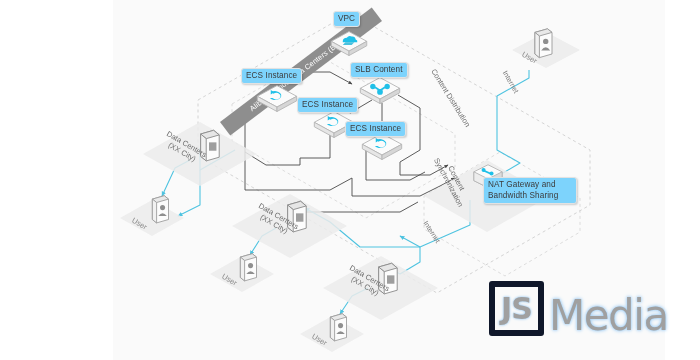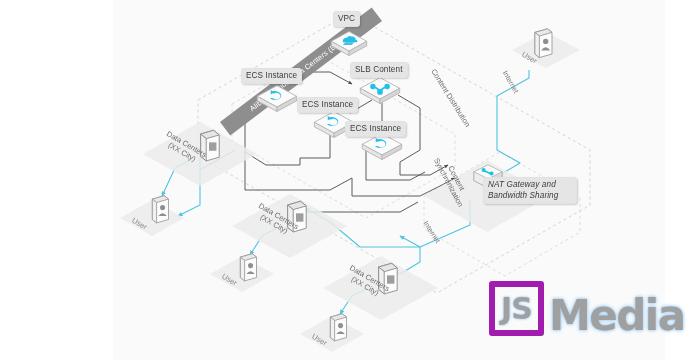--- a/index.html
+++ b/index.html
@@ -15,21 +15,21 @@
     position:absolute;left:113px;top:0;width:552px;height:360px;
     background:#fafafa;
   }
 
   .layer{position:absolute;left:0;top:0;width:700px;height:360px;}
   svg.layer{pointer-events:none;}
 
   
   .chip{
     position:absolute;
-    background:#e5e5e5;
+    background:#7dd3fc;
     border:1px solid #e2e2e2;
     border-radius:3px;
     box-shadow:1px 1px 2px rgba(0,0,0,.18);
     color:#3c3c3c;
     font-size:8.2px;
     line-height:10px;
     padding:2px 4px;
     white-space:nowrap;
     letter-spacing:.1px;
   }
@@ -68,33 +68,33 @@
   .node{position:absolute;width:44px;height:34px;}
   .node svg{display:block;width:100%;height:100%;overflow:visible;}
 
   
   .watermark{
     position:absolute;left:489px;top:277px;
     display:flex;align-items:center;gap:5px;
   }
   .wm-box{
     width:55px;height:55px;
-    border:6px solid #a21caf;
+    border:6px solid #0f172a;
     border-radius:3px;
     display:flex;align-items:center;justify-content:center;
     box-sizing:border-box;
   }
   .wm-js{
     font-size:30px;font-weight:bold;color:#a0a0a0;
     font-family:"DejaVu Sans", sans-serif;
     letter-spacing:-1px;
     text-shadow:0 0 3px #a9d2f5, 0 0 2px #a9d2f5;
   }
   .wm-media{
-    font-size:42px;font-weight:bold;color:#a0a0a0;
+    font-size:42px;font-weight:normal;color:#a0a0a0;
     font-family:"DejaVu Sans", sans-serif;
     letter-spacing:-1.5px;
     text-shadow:0 0 4px #a9d2f5, 0 0 3px #a9d2f5, 0 0 1px #a9d2f5;
     line-height:46px;
     margin-top:16px;
   }
 </style>
 </head>
 <body>
 
@@ -337,21 +337,21 @@
   <div class="chip" style="left:333px;top:11px;">VPC</div>
 
   <div class="chip" style="left:350px;top:62px;">SLB Content</div>
 
   <div class="chip" style="left:241px;top:68px;">ECS Instance</div>
 
   <div class="chip" style="left:297px;top:97px;">ECS Instance</div>
 
   <div class="chip" style="left:345px;top:121px;">ECS Instance</div>
 
-  <div class="chip two" style="left:483px;top:177px;font-style:italic;">NAT Gateway and Bandwidth Sharing</div>
+  <div class="chip two" style="left:483px;top:177px;">NAT Gateway and Bandwidth Sharing</div>
 
   <div class="iso-label" style="left:414px;top:94px;width:72px;transform:rotate(58deg);white-space:normal;">Content Distribution</div>
 
   <div class="iso-label" style="left:416px;top:172px;width:72px;transform:rotate(62deg);white-space:normal;">Content Synchronization</div>
 
   <div class="iso-label net" style="left:498px;top:78px;transform:rotate(60deg);">Internet</div>
 
   <div class="iso-label net" style="left:419px;top:228px;transform:rotate(58deg);">Internet</div>
 
   <div class="iso-label" style="left:155px;top:140px;width:58px;transform:rotate(30deg);">

